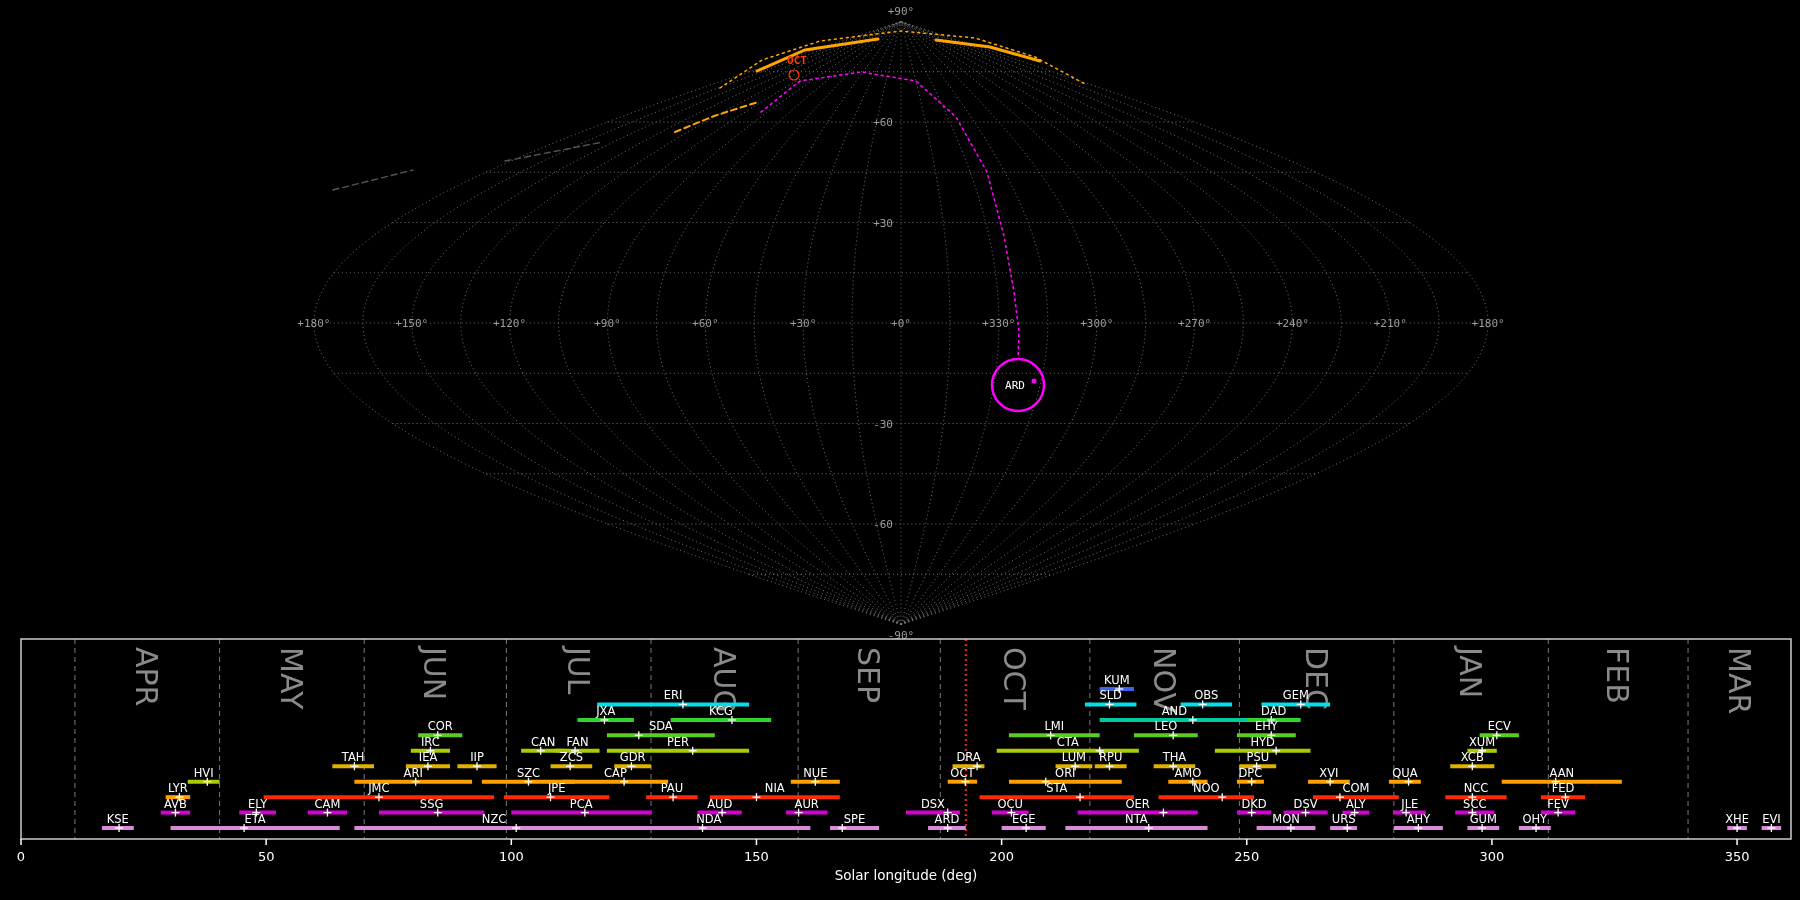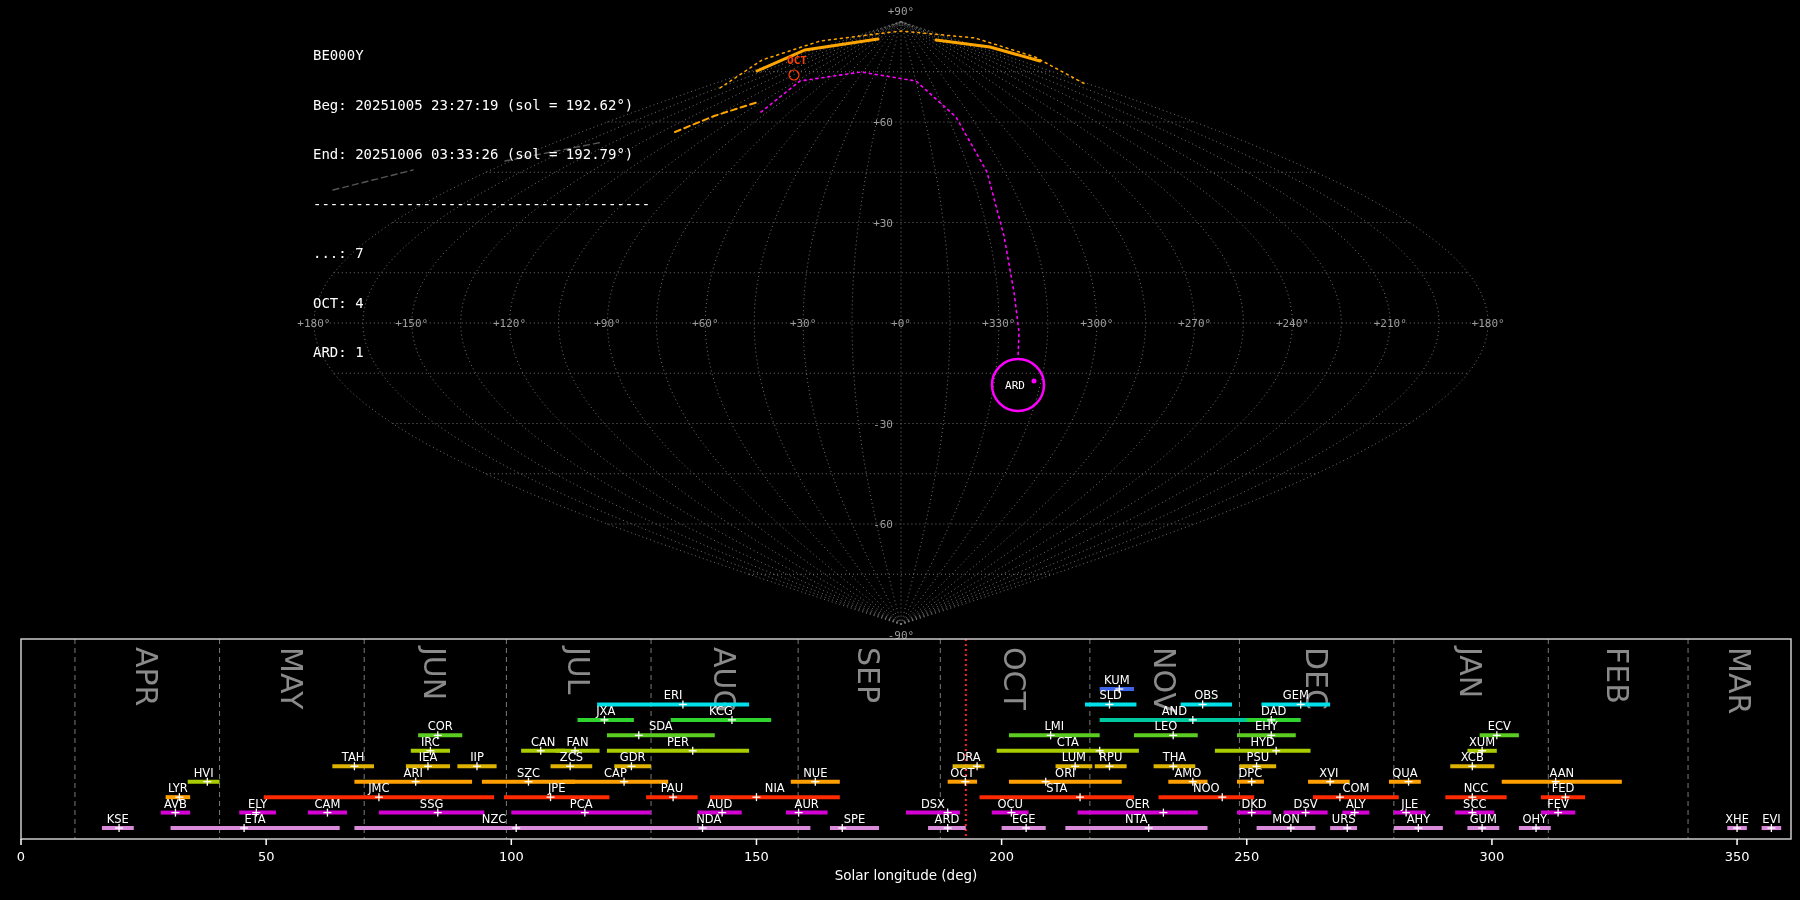--- a/index.html
+++ b/index.html
@@ -463,22 +463,13 @@
       <text x="1001.6094182825484" y="861" fill="#ffffff" font-size="13" font-family="&quot;DejaVu Sans&quot;,sans-serif" text-anchor="middle">200</text>
       <line x1="1246.7617728531854" y1="839" x2="1246.7617728531854" y2="845" stroke="#ffffff" stroke-width="1.5"></line>
       <text x="1246.7617728531854" y="861" fill="#ffffff" font-size="13" font-family="&quot;DejaVu Sans&quot;,sans-serif" text-anchor="middle">250</text>
       <line x1="1491.9141274238227" y1="839" x2="1491.9141274238227" y2="845" stroke="#ffffff" stroke-width="1.5"></line>
       <text x="1491.9141274238227" y="861" fill="#ffffff" font-size="13" font-family="&quot;DejaVu Sans&quot;,sans-serif" text-anchor="middle">300</text>
       <line x1="1737.0664819944598" y1="839" x2="1737.0664819944598" y2="845" stroke="#ffffff" stroke-width="1.5"></line>
       <text x="1737.0664819944598" y="861" fill="#ffffff" font-size="13" font-family="&quot;DejaVu Sans&quot;,sans-serif" text-anchor="middle">350</text>
       <text x="906" y="880" fill="#ffffff" font-size="13.5" font-family="&quot;DejaVu Sans&quot;,sans-serif" text-anchor="middle">Solar longitude (deg)</text>
     </svg>
 
-  <div class="info">
-    <div>BE000Y</div>
-    <div>Beg: 20251005 23:27:19 (sol = 192.62°)</div>
-    <div>End: 20251006 03:33:26 (sol = 192.79°)</div>
-    <div>----------------------------------------</div>
-    <div>...: 7</div>
-    <div>OCT: 4</div>
-    <div>ARD: 1</div>
-  </div>
 </div>
 
 </body></html>

